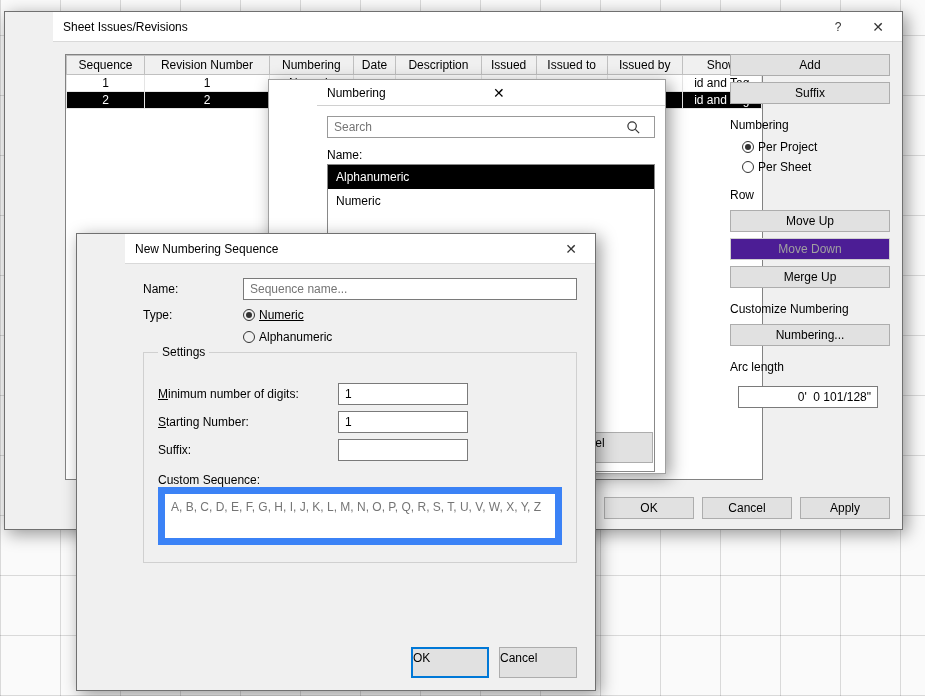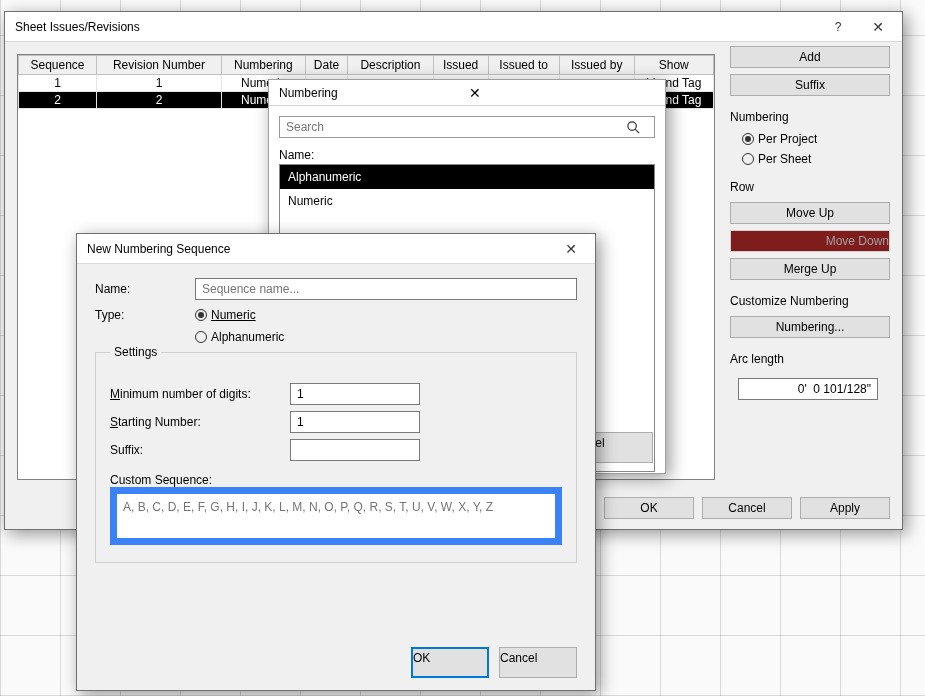--- a/index.html
+++ b/index.html
@@ -1,36 +1,36 @@
 <!DOCTYPE html>
 <html><head>
 <meta charset="utf-8">
 <style>
   * { box-sizing: border-box; font-family: "Segoe UI", Tahoma, sans-serif; font-size: 12px; }
   body { margin: 0; background: #e0e0e0; width: 925px; height: 696px; position: relative; overflow: hidden; }
   .bgpattern { position:absolute; inset:0; background:
     repeating-linear-gradient(90deg,#0002 0 1px,transparent 1px 60px),
     repeating-linear-gradient(0deg,#0002 0 1px,transparent 1px 60px),
     #fafafa; }
-  .dialog { position: absolute; background: #f0f0f0; border: 1px solid #707070; box-shadow: 4px 4px 16px rgba(0,0,0,0.4); }
+  .dialog { position: absolute; background: #f0f0f0; border: 1px solid #707070; box-shadow: 4px 4px 16px rgba(0,0,0,0.4); padding-left: 48px; }
   .titlebar { height: 30px; display: flex; align-items: center; padding: 0 4px 0 10px; background: #fff; border-bottom: 1px solid #d9d9d9; }
   .titlebar .title { flex: 1; }
   .titlebar .btn { width: 40px; height: 28px; display:flex; align-items:center; justify-content:center; color:#333; }
 
   
   #main { left: 4px; top: 11px; width: 899px; height: 519px; background:#f0f0f0; }
   #main .body { position:relative; padding: 12px; height: calc(100% - 30px); }
   .gridwrap { position:absolute; left:12px; top:12px; width: 698px; height: 426px; border:1px solid #828282; background:#fff; }
   table.grid { border-collapse: collapse; width:100%; }
   table.grid th { background:#f0f0f0; border:1px solid #c0c0c0; font-weight:400; padding:2px 4px; text-align:center; }
   table.grid td { border:1px solid #e5e5e5; padding:1px 4px; text-align:center; }
   tr.sel td { background:#000; color:#fff; }
-  .rightcol { position:absolute; right:12px; top:4px; width: 160px; display:flex; flex-direction:column; gap:6px; }
+  .rightcol { position:absolute; right:12px; top:12px; width: 160px; display:flex; flex-direction:column; gap:6px; }
   .rbtn { height:22px; border:1px solid #adadad; background:#e1e1e1; text-align:center; line-height:20px; }
-  .rbtn.disabled { color:#a0a0a0; background:#7f1d1d; border-color:#d0d0d0;text-align:right; }
+  .rbtn.disabled { color:#a0a0a0; background:#4c1d95; border-color:#d0d0d0; }
   .grouplabel { margin-top:8px; margin-bottom:2px; }
   .radio { display:flex; align-items:center; gap:4px; margin-left:12px; }
   .radio .dot { width:12px; height:12px; border:1px solid #333; border-radius:50%; display:inline-flex; align-items:center; justify-content:center; }
   .radio .dot.checked::after { content:""; width:6px; height:6px; background:#333; border-radius:50%; }
   .txtin { height:22px; border:1px solid #7a7a7a; background:#fff; padding:0 6px; text-align:right; margin:4px 8px 0 8px; width:140px; }
   .footerbtns { position:absolute; right:12px; bottom:10px; display:flex; gap:8px; }
   .footerbtns .rbtn { width:90px; }
 
   
   #numpop { left:268px; top:79px; width:398px; height:395px; background:#fff; border:1px solid #a0a0a0; }

